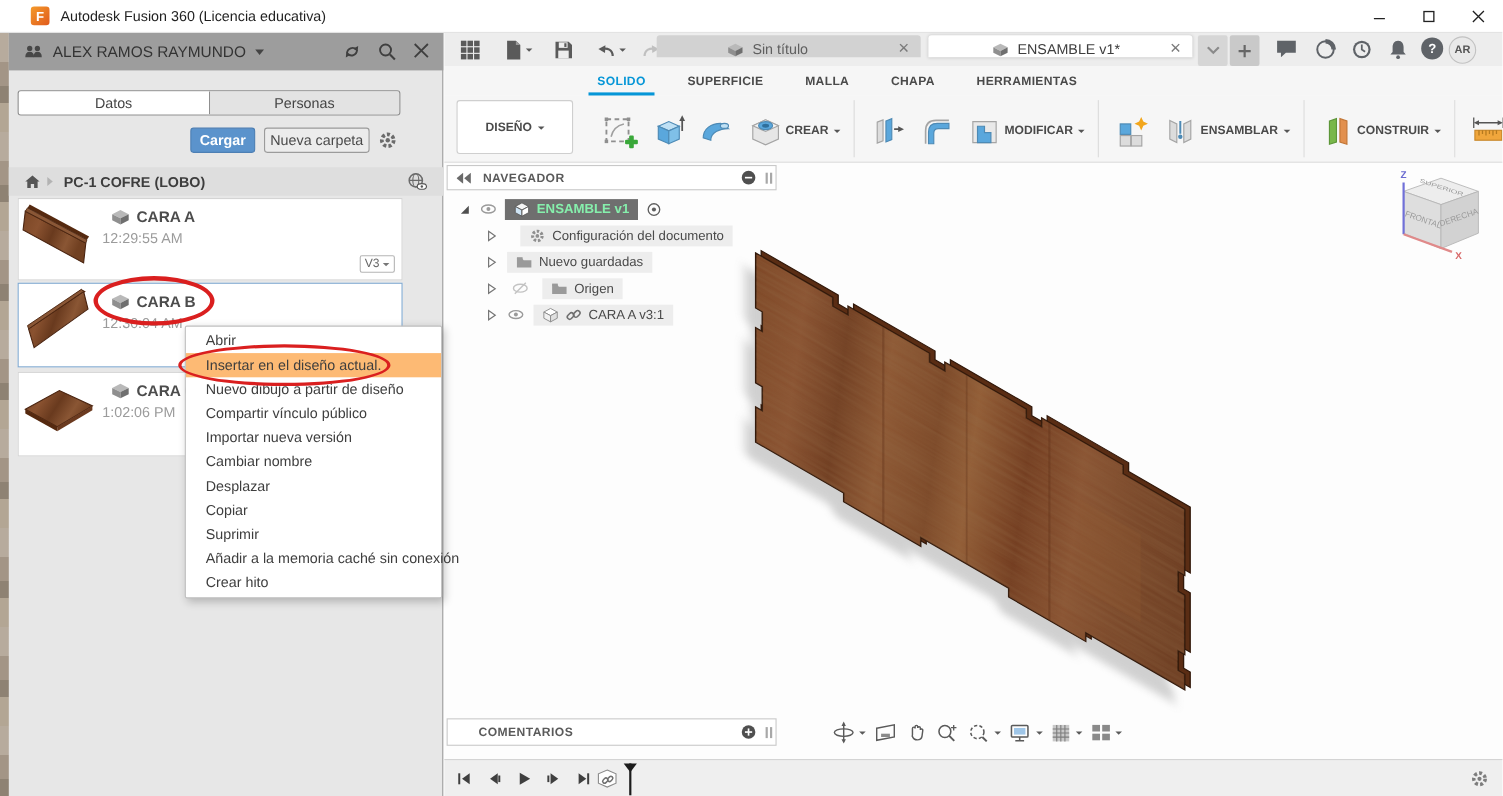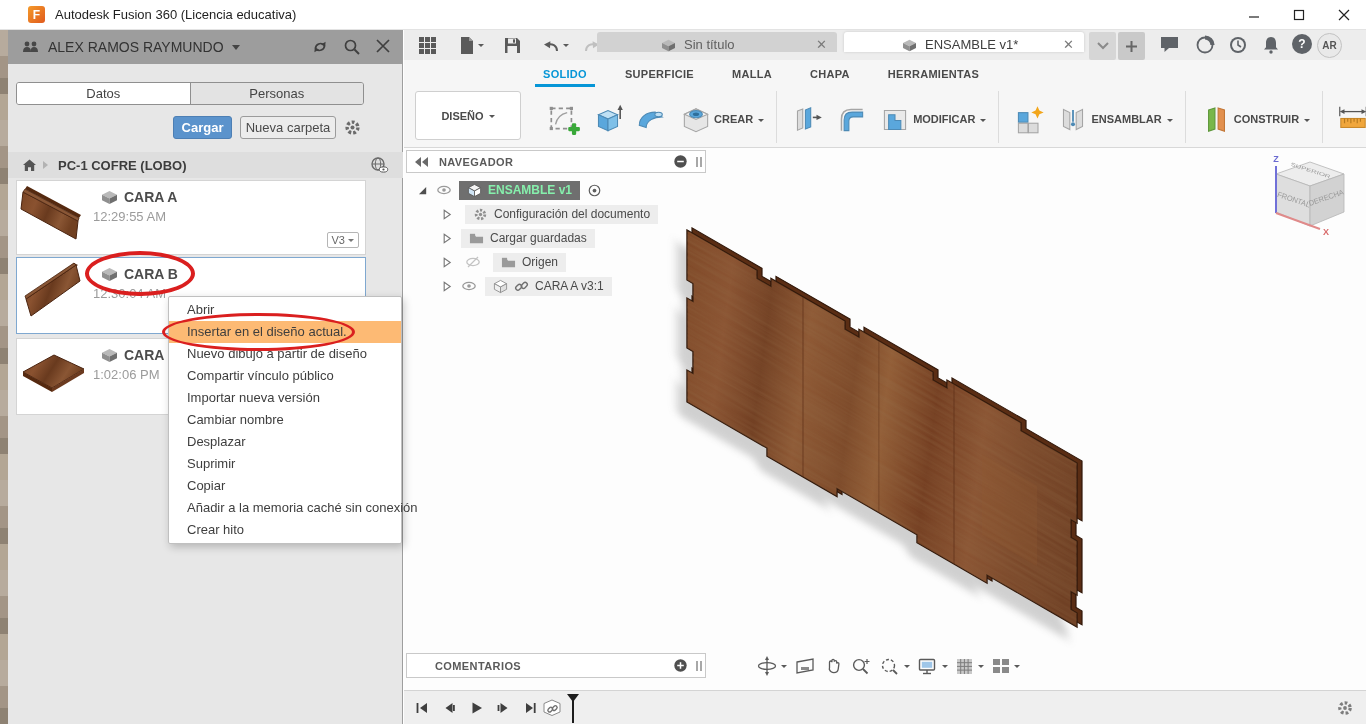--- a/index.html
+++ b/index.html
@@ -290,22 +290,22 @@
 </div>
 
 <div class="ctxmenu">
   <div class="ctxitem">Abrir</div>
   <div class="ctxitem hl">Insertar en el diseño actual.</div>
   <div class="ctxitem">Nuevo dibujo a partir de diseño</div>
   <div class="ctxitem">Compartir vínculo público</div>
   <div class="ctxitem">Importar nueva versión</div>
   <div class="ctxitem">Cambiar nombre</div>
   <div class="ctxitem">Desplazar</div>
+  <div class="ctxitem">Copiar</div>
   <div class="ctxitem">Suprimir</div>
-  <div class="ctxitem">Copiar</div>
   <div class="ctxitem">Añadir a la memoria caché sin conexión</div>
   <div class="ctxitem">Crear hito</div>
 </div>
 
 <div class="redellipse" style="left:85px;top:251px;width:110px;height:45px"></div>
 <div class="redellipse" style="left:162px;top:313px;width:193px;height:38px;border-width:3.5px"></div>
 
 <div class="mainarea">
 
   <div class="qatrow">
@@ -601,40 +601,40 @@
         <span class="chip dark">
           <svg width="15" height="15">
               <use href="#compbox"></use>
             </svg>
           <span>ENSAMBLE v1</span>
         </span>
         <svg width="15" height="15">
             <use href="#target"></use>
           </svg>
       </div>
-      <div class="trow" style="left:36px;top:28px;gap:12px">
+      <div class="trow" style="left:36px;top:28px;gap:20px">
         <svg width="13" height="13">
             <use href="#tri-closed"></use>
           </svg>
         <span class="chip">
           <svg width="15" height="15">
               <use href="#gearic"></use>
             </svg>
           <span>Configuración del documento</span>
         </span>
       </div>
       <div class="trow" style="left:36px;top:52px;gap:8px">
         <svg width="13" height="13">
             <use href="#tri-closed"></use>
           </svg>
         <span class="chip">
           <svg width="15" height="15">
               <use href="#folder"></use>
             </svg>
-          <span>Cargar guardadas</span>
+          <span>Nuevo guardadas</span>
         </span>
       </div>
       <div class="trow" style="left:36px;top:76px;gap:12px">
         <svg width="13" height="13">
             <use href="#tri-closed"></use>
           </svg>
         <svg width="16" height="16">
             <use href="#eyeoff"></use>
           </svg>
         <span class="chip">

